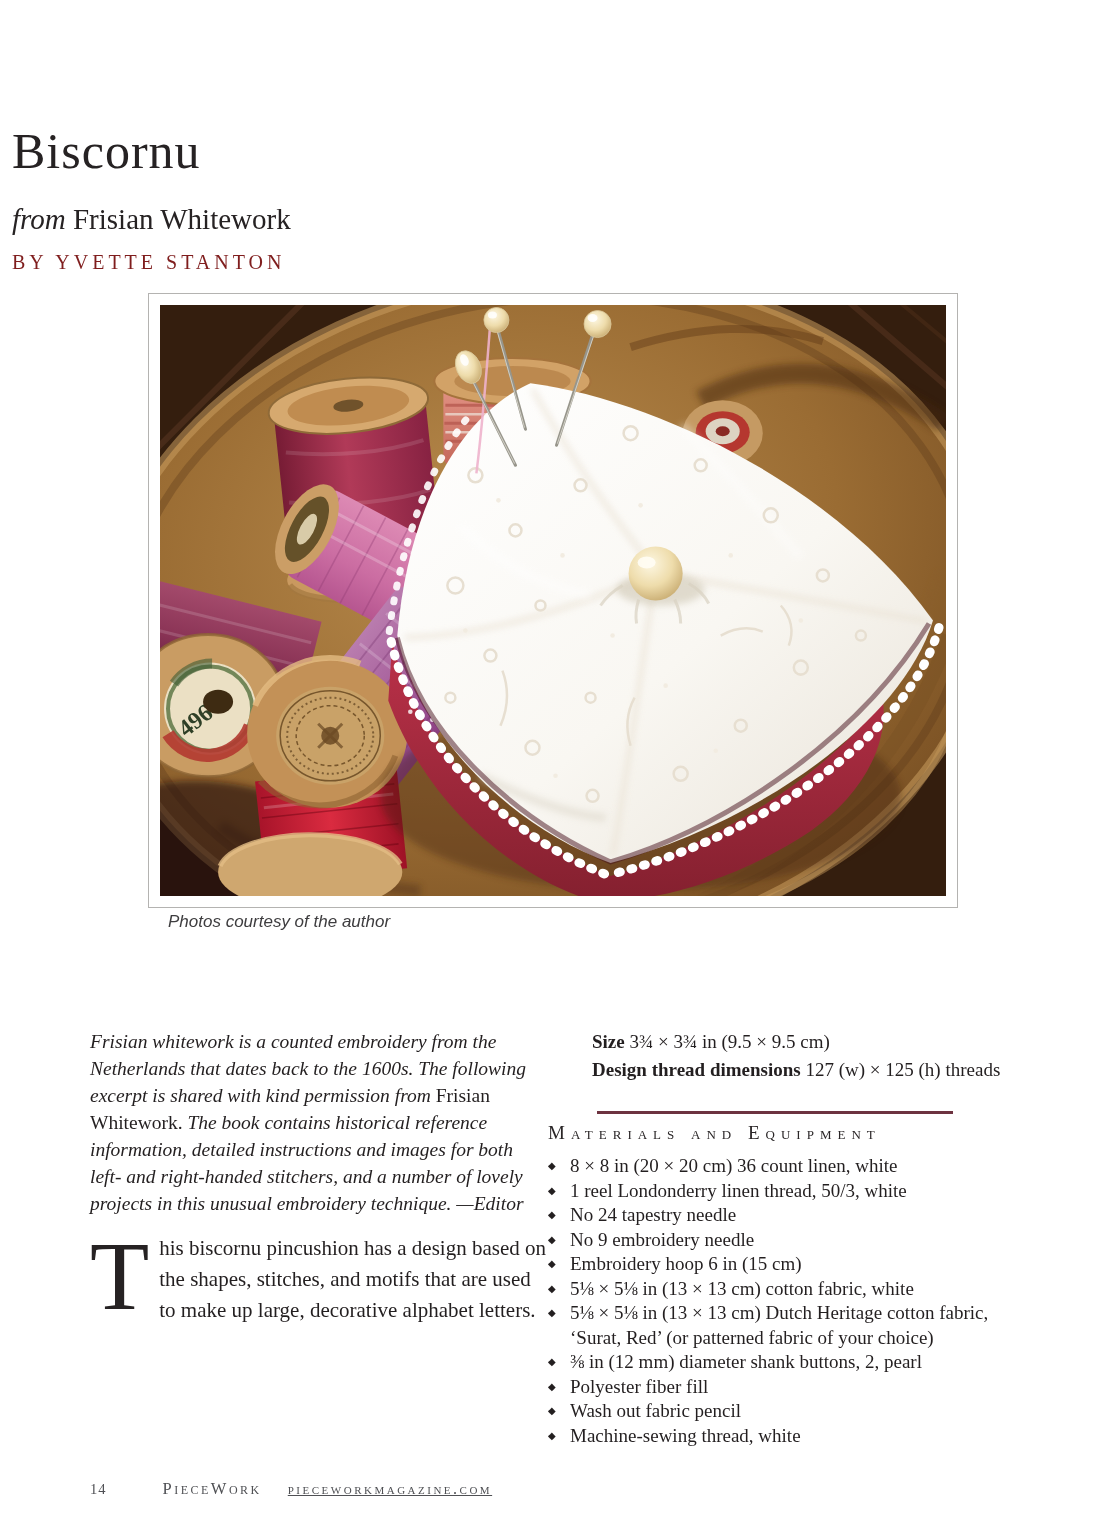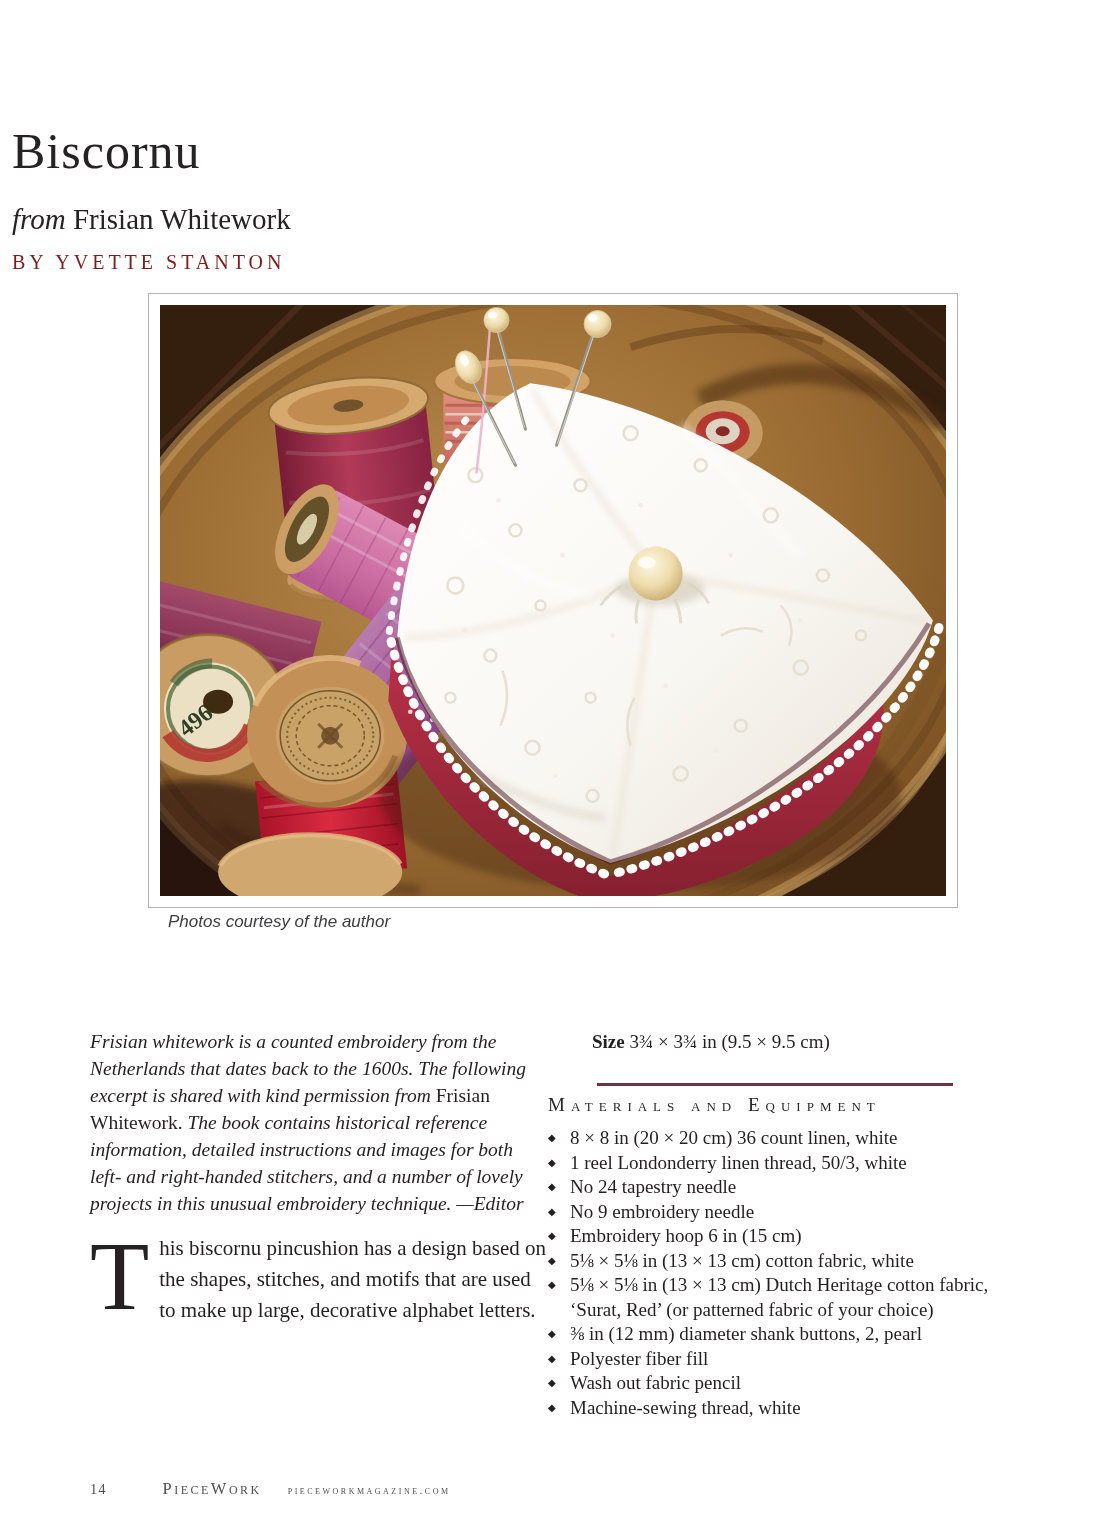--- a/index.html
+++ b/index.html
@@ -51,21 +51,21 @@
   }
   .mat-list{list-style:none;margin:9px 0 0 0;padding:0;font-size:19px;line-height:24.5px;}
   .mat-list li{display:flex;}
   .blt{flex:0 0 22px;width:22px;font-size:10px;line-height:24.5px;color:#231f20;}
   .mat-list .txt{flex:1;}
 
   
   .footer{position:absolute;top:1479px;left:90px;font-size:14.5px;color:#4f5054;}
   .footer .pgnum{margin-right:56px;letter-spacing:1px;}
   .footer .mag{font-variant:small-caps;font-size:16.5px;letter-spacing:2.5px;margin-right:26px;}
-  .footer .site{font-variant:small-caps;font-size:11px;letter-spacing:2.5px;}
+  .footer .site{font-variant:small-caps;font-size:16px;letter-spacing:2.5px;text-decoration:underline;}
 </style>
 </head>
 <body>
 
 <div class="page">
 
   <div class="title-block">
     <div class="title">Biscornu</div>
     <div class="subtitle"><span class="it">from</span><span> Frisian Whitework</span></div>
     <div class="byline">BY YVETTE STANTON</div>
@@ -336,20 +336,21 @@
   <div class="caption">Photos courtesy of the author</div>
 
   <div class="columns">
     <div class="col-left">
       <p class="intro" style="margin:0;"><span>Frisian whitework is a counted embroidery from the Netherlands that dates back to the 1600s. The following excerpt is shared with kind permission from </span><span class="roman">Frisian Whitework.</span><span> The book contains historical reference information, detailed instructions and images for both left- and right-handed stitchers, and a number of lovely projects in this unusual embroidery technique. —Editor</span></p>
       <p class="lead" style="margin-bottom:0;"><span class="dropcap">T</span><span>his biscornu pincushion has a design based on the shapes, stitches, and motifs that are used to make up large, decorative alphabet letters.</span></p>
     </div>
 
     <div class="col-right">
       <div class="spec-line"><span class="spec-label">Size</span><span> 3¾ × 3¾ in (9.5 × 9.5 cm)</span></div>
+      <div class="spec-line"><span class="spec-label">Design thread dimensions</span><span> 127 (w) × 125 (h) threads</span></div>
 
       <hr class="rule">
       <div class="mat-heading">Materials and Equipment</div>
 
       <ul class="mat-list">
         <li>
             <span class="blt">◆</span>
             <span class="txt">8 × 8 in (20 × 20 cm) 36 count linen, white</span>
           </li>
         <li>

